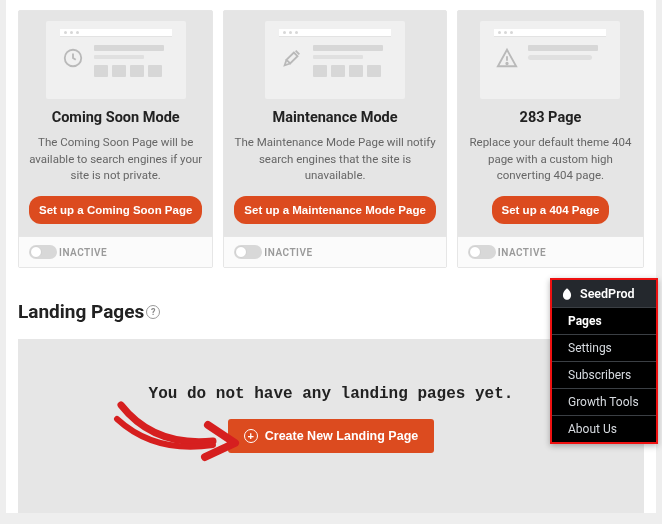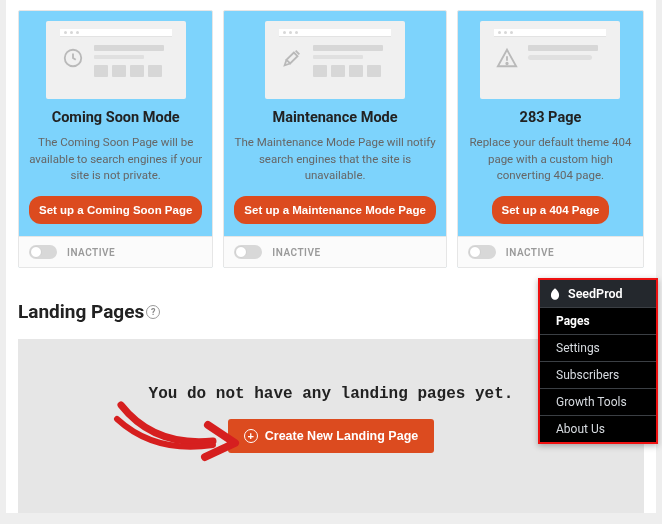--- a/index.html
+++ b/index.html
@@ -20,21 +20,21 @@
   .cards-row {
     display: flex;
     gap: 10px;
   }
   .card {
     flex: 1;
     border: 1px solid #e6e6e6;
     border-radius: 2px;
     display: flex;
     flex-direction: column;
-    background: #7dd3fc;
+    background: #e5e5e5;
   }
   .card-body {
     padding: 10px 10px 12px 10px;
     text-align: center;
     flex: 1;
     display: flex;
     flex-direction: column;
     align-items: center;
   }
   .thumb {
@@ -96,21 +96,21 @@
     border-radius: 12px;
     cursor: pointer;
     white-space: nowrap;
   }
   .card-footer {
     border-top: 1px solid #e6e6e6;
     background: #fbfbfb;
     padding: 8px 10px;
     display: flex;
     align-items: center;
-    gap: 10px;
+    gap: 2px;
   }
   .toggle {
     width: 28px;
     height: 14px;
     border-radius: 8px;
     background: #d8d8d8;
     position: relative;
     cursor:pointer;
   }
   .toggle::after {
@@ -184,21 +184,21 @@
     top: 54px;
     width: 130px;
     height: 70px;
     pointer-events:none;
   }
   
   .flyout {
     position:absolute;
     right:4px;
     top:278px;
-    width:120px;
+    width:108px;
     border:2px solid #e11;
     font-size:12px;
     color:#ddd;
     box-shadow:0 2px 6px rgba(0,0,0,.3);
   }
   .flyout-header{
     background:#24282d;
     color:#fff;
     padding:6px 8px;
     display:flex;align-items:center;gap:6px;

